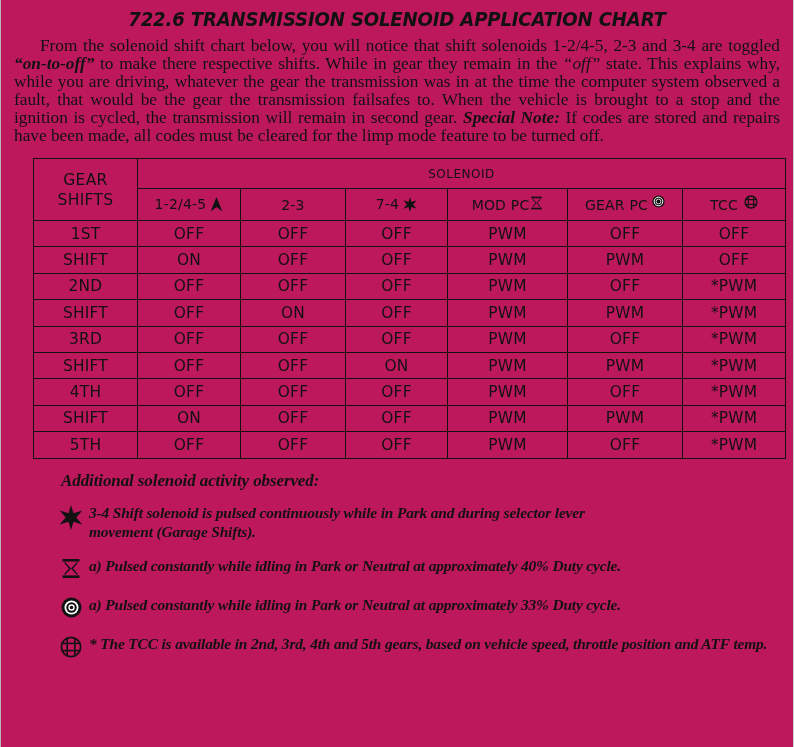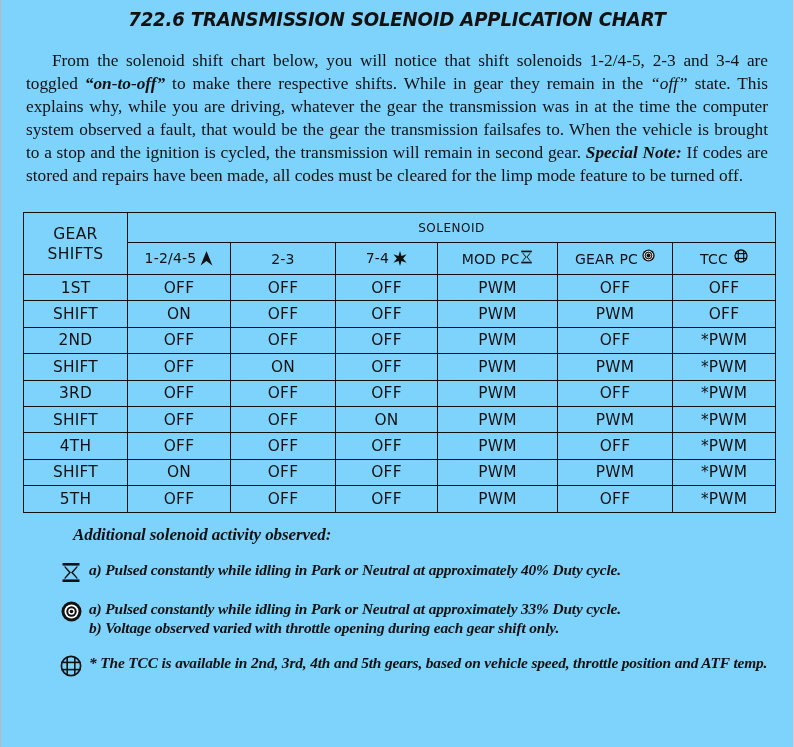--- a/index.html
+++ b/index.html
@@ -16,21 +16,21 @@
     position: relative;
   }
   #page {
     position: absolute;
     left: 0; top: 0;
     width: 794px;
     height: 747px;
     box-sizing: border-box;
     border-left: 1px solid #b9b9b9;
     border-right: 1px solid #cfcfcf;
-    background: #7dd3fc;
+    background: #be185d;
   }
 
   
   .title {
     text-align: center;
     font-family: "DejaVu Sans", sans-serif;
     font-weight: bold;
     font-style: italic;
     font-size: 19.5px;
     letter-spacing: -0.2px;
@@ -39,33 +39,33 @@
     transform: scaleX(0.93);
     transform-origin: center;
     white-space: nowrap;
     color: #111;
   }
 
   
   .intro {
     font-family: "Liberation Serif", serif;
     font-size: 17.3px;
-    line-height: 23px;
+    line-height: 18px;
     text-align: justify;
-    margin: 16px;
+    margin: 4px;
     padding: 2px 9px 0 9px;
     text-indent: 26px;
     color: #111;
   }
   .intro i { font-style: italic; }
   .bi { font-weight: bold; font-style: italic; }
 
   
   .table-wrap {
-    padding: 9px 20px 0 22px;
+    padding: 9px 20px 0 32px;
   }
   table.chart {
     border-collapse: collapse;
     width: 752px;
     table-layout: fixed;
     font-family: "DejaVu Sans", sans-serif;
   }
   table.chart td, table.chart th {
     border: 1.6px solid #111;
     text-align: center;
@@ -116,21 +116,21 @@
   
   .notes {
     padding: 12px 16px 0 52px;
     font-family: "Liberation Serif", serif;
     color: #111;
   }
   .notes-title {
     font-style: italic;
     font-weight: bold;
     font-size: 17px;
-    margin: 0 0 9px 20px;
+    margin: 0 0 9px 8px;
     letter-spacing: -0.1px;
   }
   .note {
     display: flex;
     align-items: flex-start;
     margin-bottom: 8px;
   }
   .note-sym {
     flex: 0 0 36px;
     display: flex;
@@ -301,20 +301,31 @@
           <td class="cell">*PWM</td>
         </tr>
       </tbody>
     </table>
   </div>
 
   <div class="notes">
     <div class="notes-title">Additional solenoid activity observed:</div>
 
 
+    <div class="note gap-a">
+      <div class="note-sym">
+        <svg width="24" height="25" viewBox="0 0 24 25">
+            <path d="M12 0 L14.5 8.3 L23.2 5.5 L17.3 12.5 L23.2 19.5 L14.5 16.7 L12 25 L9.5 16.7 L0.8 19.5 L6.7 12.5 L0.8 5.5 L9.5 8.3 Z" fill="#111"></path>
+          </svg>
+      </div>
+      <div class="note-txt">
+        <span class="l">3-4 Shift solenoid is pulsed continuously while in Park and during selector lever</span>
+        <span class="l">movement  (Garage Shifts).</span>
+      </div>
+    </div>
 
     <div class="note gap-b">
       <div class="note-sym">
         <svg width="20" height="21" viewBox="0 0 20 21">
             <path d="M1.5 1 H18.5 V3.6 H1.5 Z" fill="#111"></path>
             <path d="M1.5 17.4 H18.5 V20 H1.5 Z" fill="#111"></path>
             <path d="M3.6 3.6 L10 10.5 L16.4 3.6 L16.4 5.6 L12 10.5 L16.4 15.4 L16.4 17.4 L10 10.5 L3.6 17.4 L3.6 15.4 L8 10.5 L3.6 5.6 Z" fill="#111"></path>
           </svg>
       </div>
       <div class="note-txt">
@@ -327,21 +338,20 @@
         <svg width="21" height="21" viewBox="0 0 21 21">
             <circle cx="10.5" cy="10.5" r="10" fill="#111"></circle>
             <circle cx="10.5" cy="10.5" r="7" fill="#fff"></circle>
             <circle cx="10.5" cy="10.5" r="5.2" fill="#111"></circle>
             <circle cx="10.5" cy="10.5" r="3.2" fill="#fff"></circle>
             <circle cx="10.5" cy="10.5" r="1.8" fill="#111"></circle>
           </svg>
       </div>
       <div class="note-txt">
         <span class="l">a) Pulsed constantly while idling in Park or Neutral at approximately 33% Duty cycle.</span>
-        <span class="l">b) Voltage observed varied with throttle opening during each gear shift only.</span>
       </div>
     </div>
 
     <div class="note gap-c">
       <div class="note-sym">
         <svg width="22" height="22" viewBox="0 0 22 22">
             <circle cx="11" cy="11" r="9.6" fill="none" stroke="#111" stroke-width="1.7"></circle>
             <path d="M1.6 7.4 H20.4" stroke="#111" stroke-width="1.6"></path>
             <path d="M1.6 14.6 H20.4" stroke="#111" stroke-width="1.6"></path>
             <path d="M7.2 2.2 V19.8" stroke="#111" stroke-width="1.6"></path>

